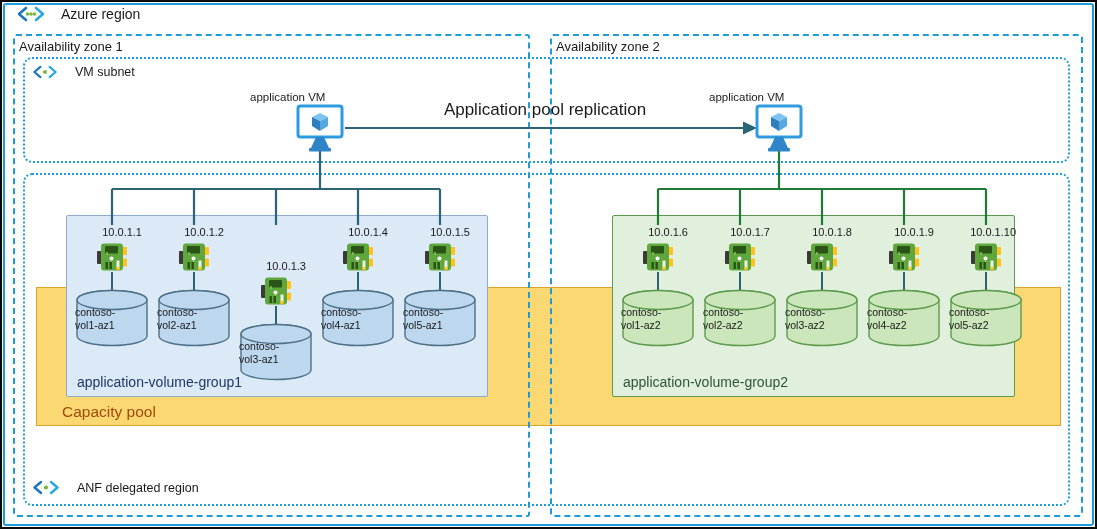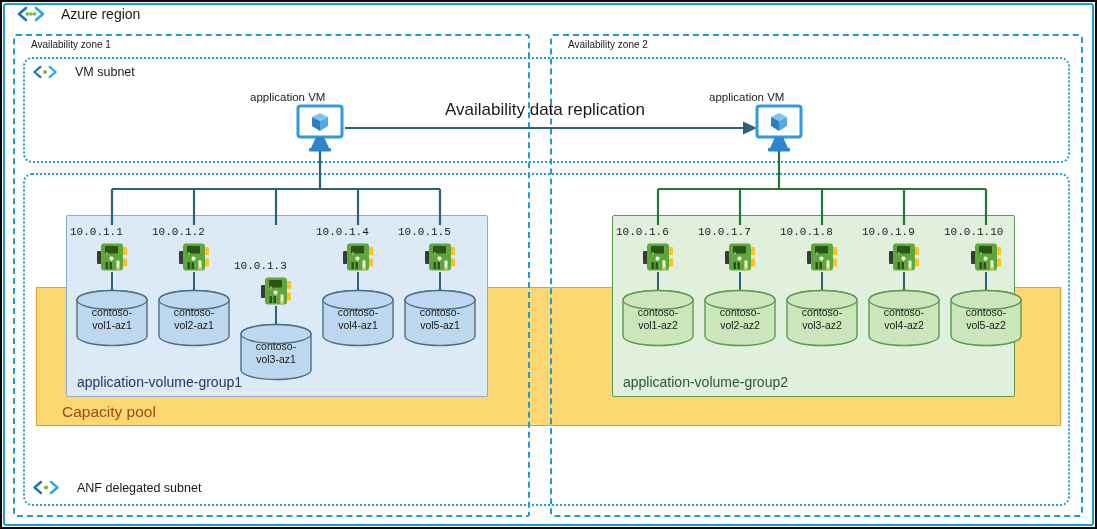--- a/index.html
+++ b/index.html
@@ -6,21 +6,21 @@
   html,body{margin:0;padding:0;background:#fff;font-family:"Liberation Sans",sans-serif;color:var(--text,#1a1a1a);}
   .canvas{position:relative;width:1097px;height:529px;background:#fff;overflow:hidden;}
   .frame{position:absolute;inset:0;border:2px solid #0a0a0a;z-index:20;pointer-events:none;}
   .region{position:absolute;left:3px;top:3px;width:1091px;height:523px;border:2px solid var(--azure_border);border-radius:3px;box-sizing:border-box;z-index:0;}
   .region-header{position:absolute;left:17px;top:6px;display:flex;align-items:center;gap:16px;z-index:6;}
   .region-header .lbl{font-size:14px;}
 
   .az{position:absolute;top:34px;height:483px;border:2px dashed var(--azure_border);border-radius:3px;box-sizing:border-box;z-index:3;}
   .az1{left:13px;width:517px;}
   .az2{left:550px;width:533px;text-decoration:underline;}
-  .az .lbl{position:absolute;left:16px;top:3px;font-size:10px;white-space:nowrap;}
+  .az .lbl{position:absolute;left:4px;top:3px;font-size:13px;white-space:nowrap;}
 
   .subnet{position:absolute;left:23px;width:1047px;border:2px dotted var(--azure_border);border-radius:9px;box-sizing:border-box;z-index:4;}
   .subnet-vm{top:57px;height:106px;}
   .subnet-anf{top:173px;height:333px;}
   .subnet .hdr{position:absolute;display:flex;align-items:center;gap:18px;}
   .subnet-vm .hdr{left:8px;top:6px;}
   .subnet-anf .hdr{left:8px;top:305px;}
   .subnet .lbl{font-size:12.5px;white-space:nowrap;}
 
   .pool{position:absolute;left:36px;top:287px;width:1025px;height:139px;background:var(--pool_fill);border:1.5px solid var(--pool_border);box-sizing:border-box;z-index:1;}
@@ -36,28 +36,28 @@
   #lines{position:absolute;inset:0;z-index:5;pointer-events:none;}
 
   .vm{position:absolute;top:104px;width:50px;height:48px;z-index:6;}
   .vm-1{left:295px;} .vm-2{left:754px;}
   .vm-label{position:absolute;top:91px;width:140px;text-align:left;font-size:11.5px;z-index:6;white-space:nowrap;}
   .vm-label-1{left:250px;} .vm-label-2{left:709px;}
 
   .repl-label{position:absolute;left:385px;top:100px;width:320px;text-align:center;font-size:17px;z-index:6;white-space:nowrap;}
 
   .vol-col{position:absolute;top:215px;width:84px;height:140px;z-index:6;}
-  .vol-col .ip{position:absolute;top:11px;left:0;right:12px;text-align:left;font-size:11px;font-family:Liberation Mono, monospace;}
+  .vol-col .ip{position:absolute;top:11px;left:0;right:12px;text-align:right;font-size:11px;}
   .vol-col .nic{position:absolute;top:27px;left:50%;margin-left:-15px;}
   .vol-col .conn{position:absolute;top:57px;left:50%;margin-left:-1px;width:2px;height:18px;background:var(--teal_line);}
   .vol-col .cyl{position:absolute;top:74px;left:50%;margin-left:-37px;width:74px;height:58px;}
   .vol-col .cyl svg{position:absolute;inset:0;}
   .blue .cyl .cyl-shape{fill:var(--cyl1_fill);stroke:var(--cyl1_stroke);}
   .green .cyl .cyl-shape{fill:var(--cyl2_fill);stroke:var(--cyl2_stroke);}
-  .cyl-label{position:absolute;left:0;right:0;top:17px;text-align:center;font-size:10.5px;line-height:13px;}
+  .cyl-label{position:absolute;left:0;right:0;top:17px;text-align:left;font-size:10.5px;line-height:13px;}
   .cyl-label span{display:block;}
 </style>
 </head>
 <body>
 
 <div class="canvas">
   <div class="frame"></div>
   <div class="region"></div>
 
   <div class="region-header">
@@ -89,21 +89,21 @@
     </div>
   </div>
 
   <div class="subnet subnet-anf">
     <div class="hdr">
       <svg width="26" height="15" viewBox="0 0 26 14">
         <path d="M8 1.5 L1.5 7 L8 12.5" fill="none" stroke="#1C75BC" stroke-width="2.4" stroke-linecap="round" stroke-linejoin="round"></path>
         <path d="M18 1.5 L24.5 7 L18 12.5" fill="none" stroke="#29A8E0" stroke-width="2.4" stroke-linecap="round" stroke-linejoin="round"></path>
         <circle cx="13" cy="7" r="2.1" fill="#76B83B"></circle>
       </svg>
-      <span class="lbl">ANF delegated subnet</span>
+      <span class="lbl">ANF delegated region</span>
     </div>
   </div>
 
   <div class="pool">
     <span class="lbl">Capacity pool</span>
   </div>
 
   <div class="vgbox vg1">
     <span class="vg-name">application-volume-group1</span>
   </div>
@@ -135,21 +135,21 @@
     <svg width="50" height="48" viewBox="0 0 50 48">
       <rect x="3" y="2" width="44" height="31" rx="2.5" fill="#fff" stroke="#2E9BE0" stroke-width="3"></rect>
       <polygon points="25,9 33,13 25,17 17,13" fill="#7CC4F2"></polygon>
       <polygon points="17,13 25,17 25,27 17,22" fill="#2F7EBF"></polygon>
       <polygon points="33,13 25,17 25,27 33,22" fill="#55A8E0"></polygon>
       <polygon points="21,33 29,33 34,44 16,44" fill="#2E86C8"></polygon>
       <rect x="14" y="44" width="22" height="3.5" rx="1" fill="#2E86C8"></rect>
     </svg>
   </div>
 
-  <div class="repl-label">Availability data replication</div>
+  <div class="repl-label">Application pool replication</div>
 
   <div class="vol-col blue" style="left: 70px;">
     <div class="ip">10.0.1.1</div>
     <svg class="nic" width="30" height="30" viewBox="0 0 30 30">
       <rect x="0" y="9" width="4.5" height="13" rx="1" fill="#3B3A39"></rect>
       <rect x="26" y="5" width="4" height="8" rx="0.8" fill="#FFC21C"></rect>
       <rect x="26" y="16.5" width="4" height="8" rx="0.8" fill="#FFC21C"></rect>
       <rect x="4" y="1.5" width="22" height="27" rx="3" fill="#5FA63C"></rect>
       <rect x="8" y="4" width="13" height="7.5" rx="1" fill="#2B5517"></rect>
       <circle cx="14.5" cy="16.5" r="2" fill="#fff"></circle>

